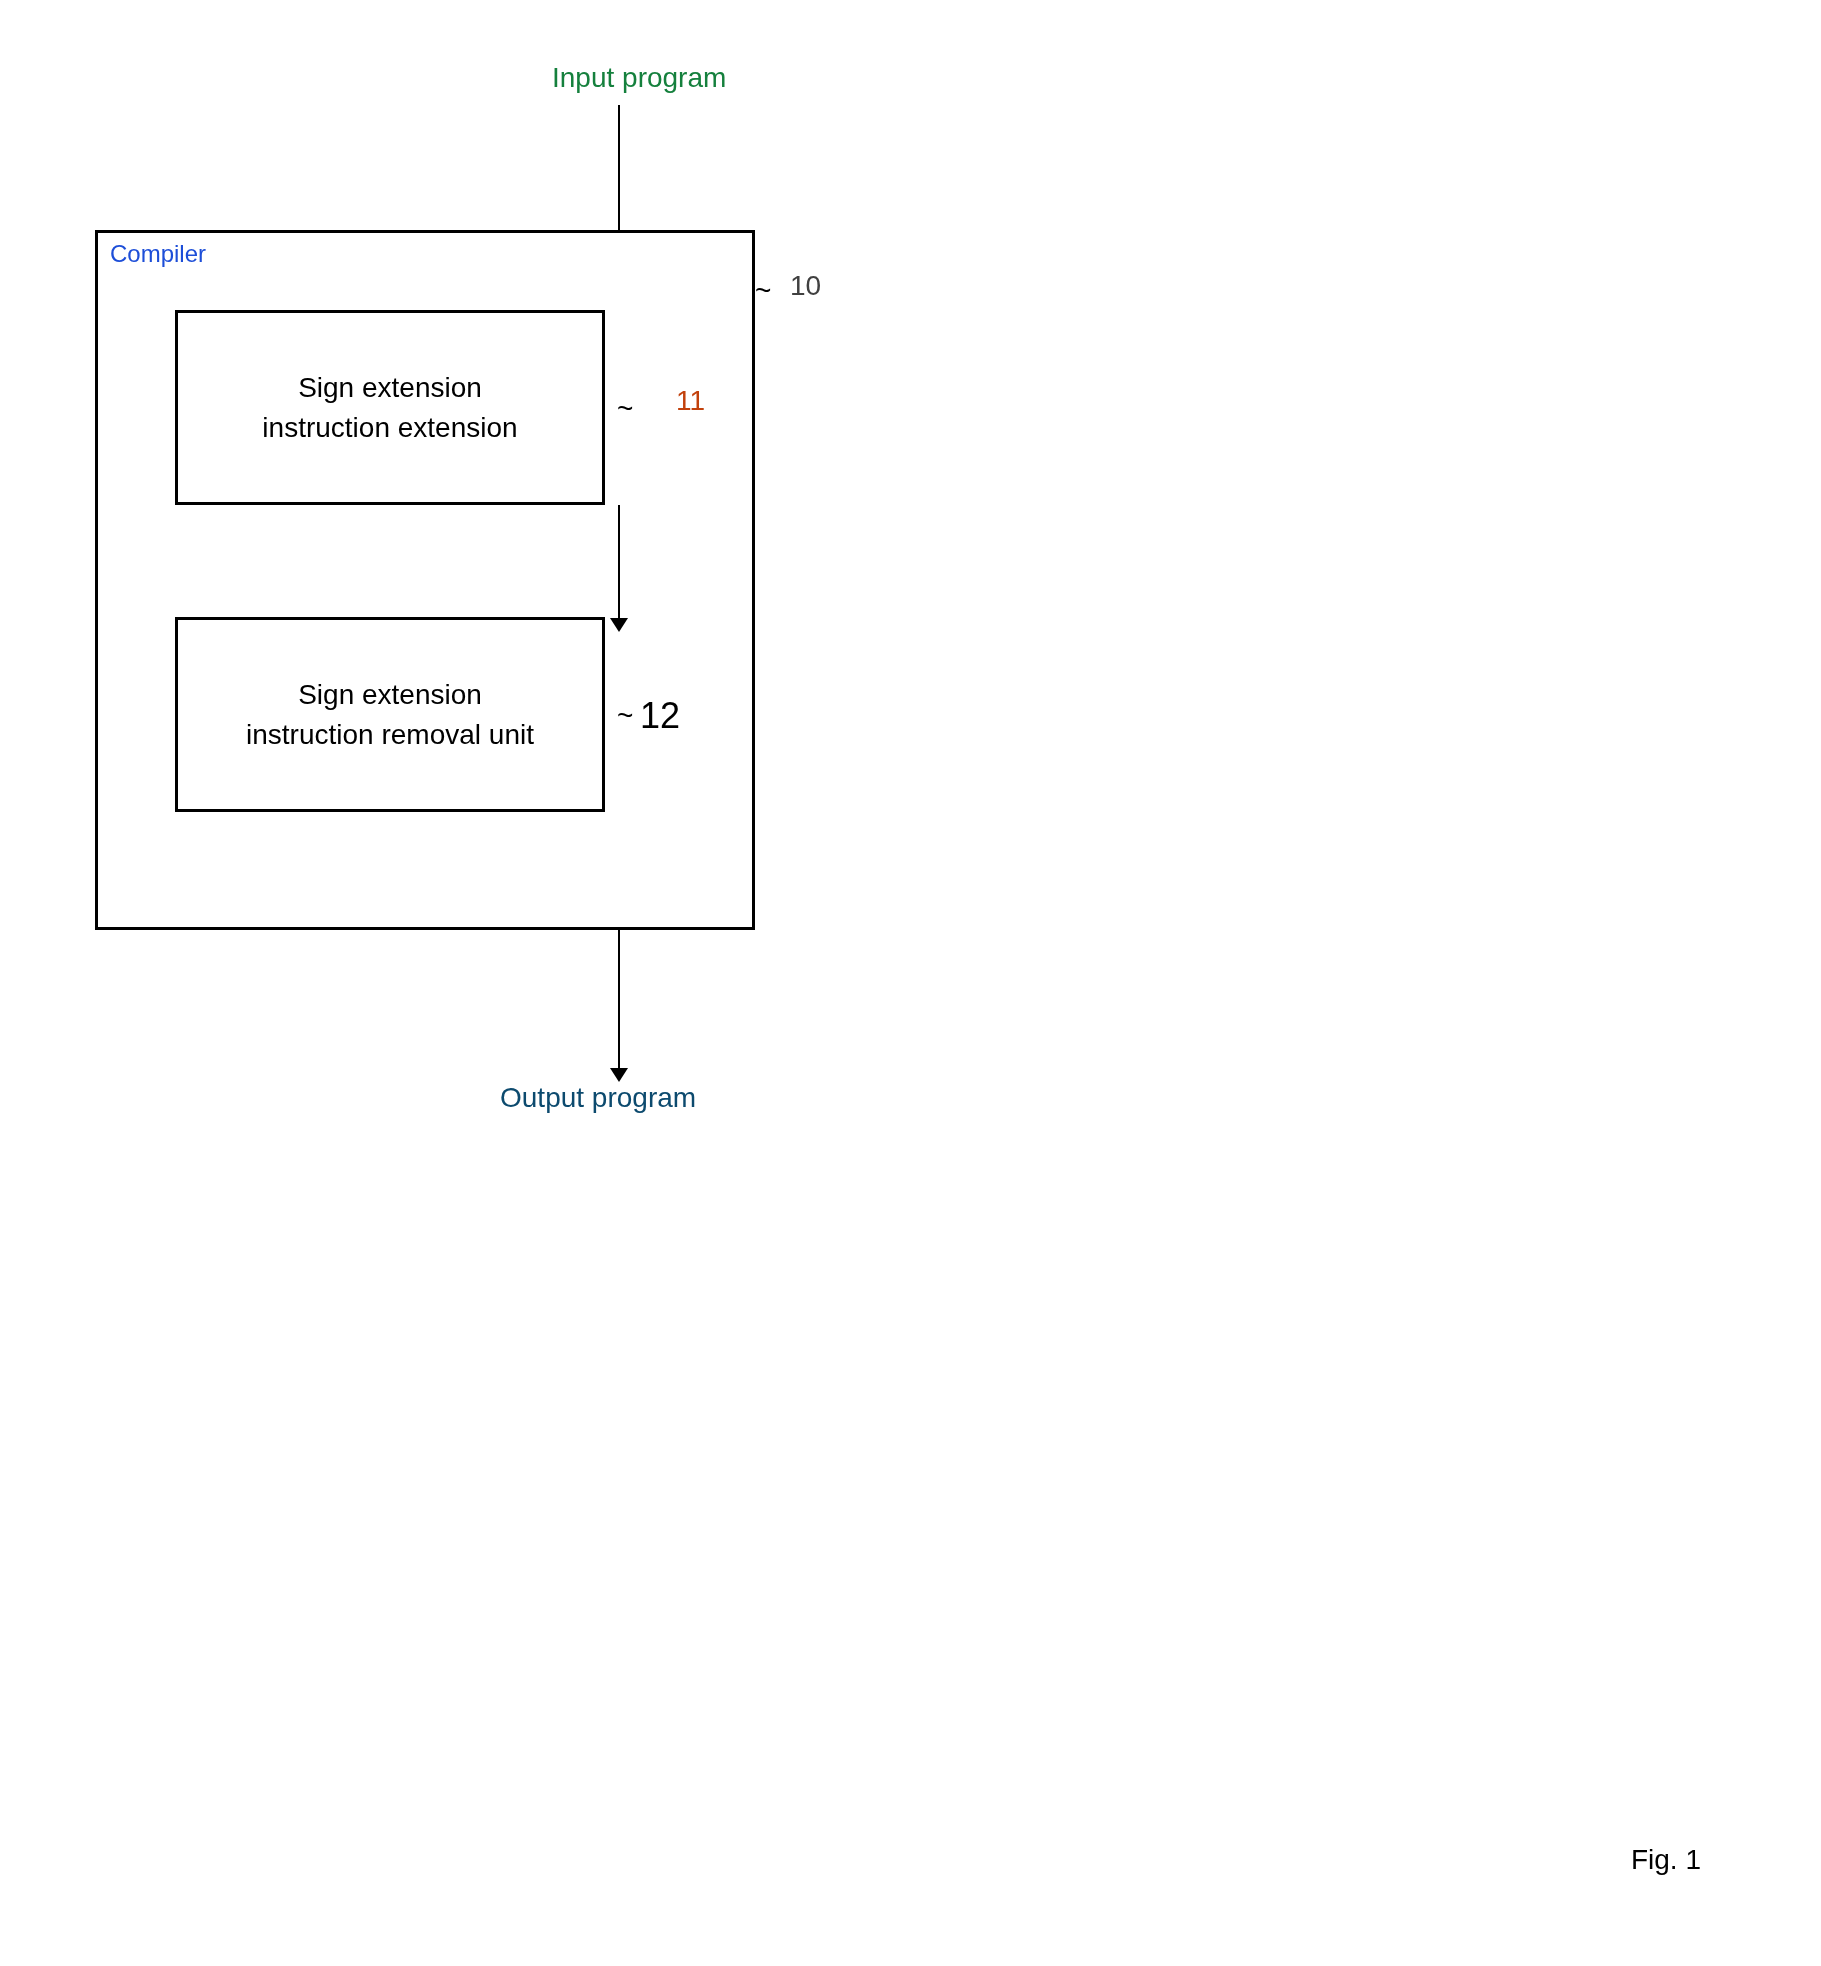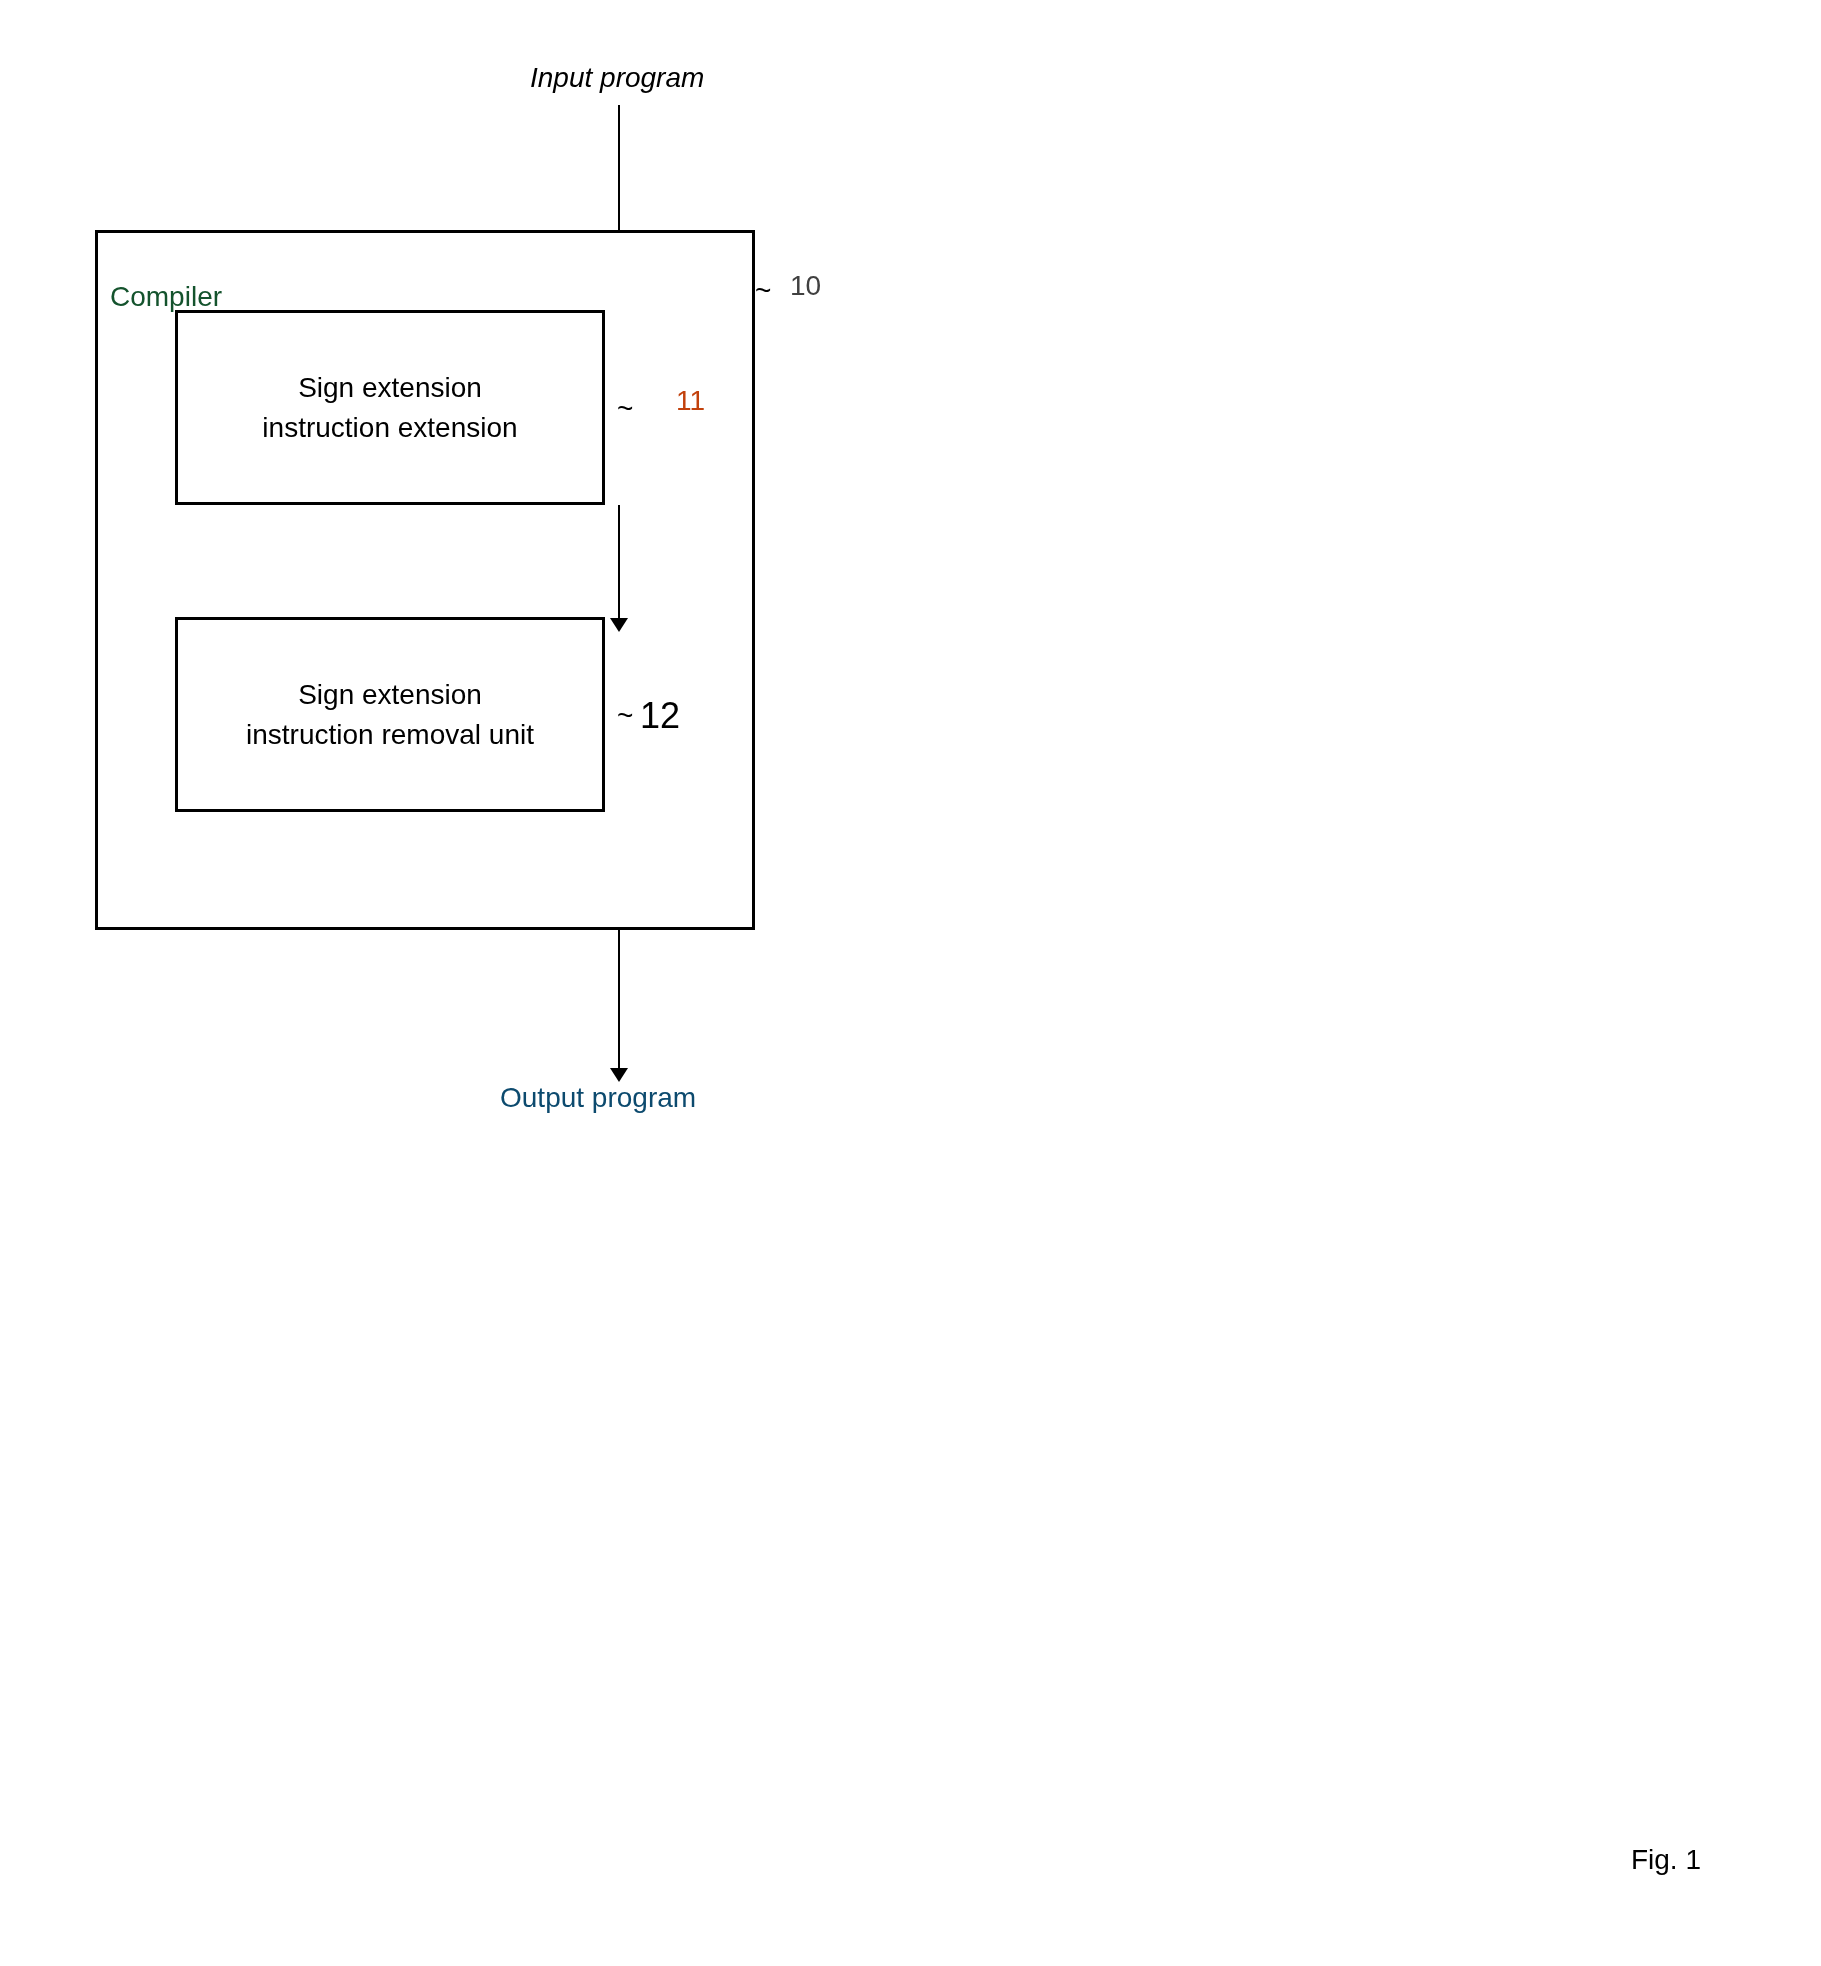--- a/index.html
+++ b/index.html
@@ -17,24 +17,23 @@
       top: 0;
       left: 0;
       width: 100%;
       height: 100%;
     }
 
     
     .input-program-label {
       position: absolute;
       top: 62px;
-      left: 530px;
-      font-size: 28px;
-      color: #000000;
-      font-style: italic;
+      left: 552px;
+      font-size: 28px;
+      color: #15803d;
     }
 
     
     .arrow-input {
       position: absolute;
       top: 105px;
       left: 618px;
       width: 2px;
       height: 130px;
       background: #000;
@@ -58,23 +57,22 @@
       height: 700px;
       border: 3px solid #000;
       background: #fff;
     }
 
     
     .compiler-label {
       position: absolute;
       top: 240px;
       left: 110px;
-      font-size: 28px;
-      color: #14532d;
-      margin-top: 41px;
+      font-size: 24px;
+      color: #1d4ed8;
     }
 
     
     .box-generator {
       position: absolute;
       top: 310px;
       left: 175px;
       width: 430px;
       height: 195px;
       border: 3px solid #000;

